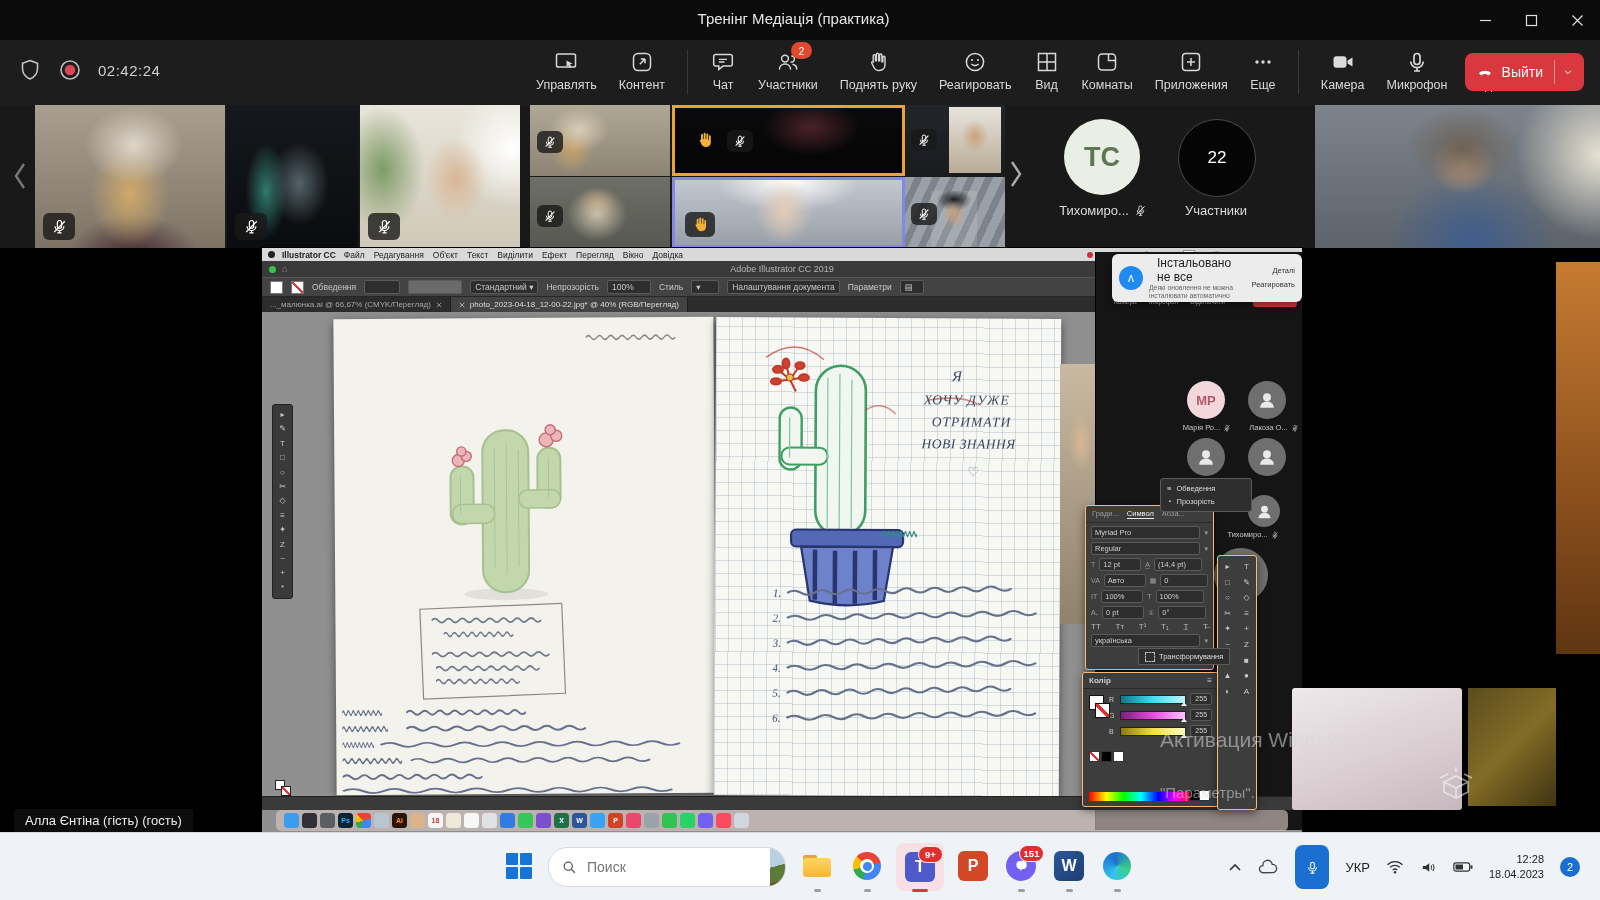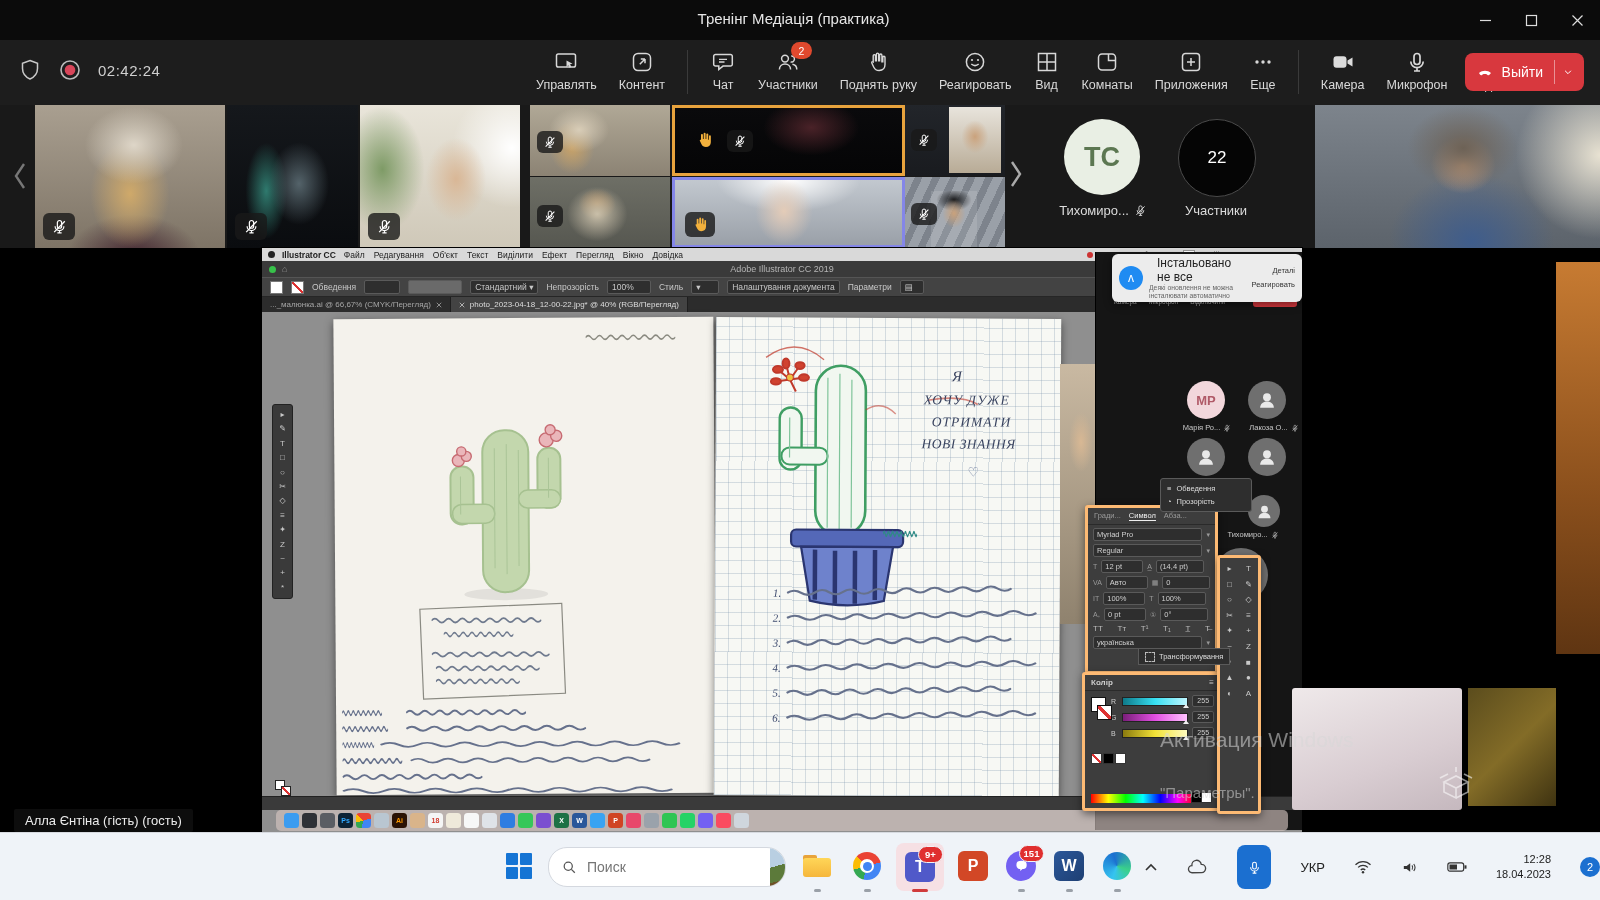--- a/index.html
+++ b/index.html
@@ -79,21 +79,21 @@
   .nz{position:absolute;left:833px;top:4px;width:207px;height:578px;background:#151515;border-left:1px solid #000;}
   .sliver{position:absolute;left:798px;top:52px;width:35px;height:260px;background:radial-gradient(16px 40px at 60% 30%,#d8b894,rgba(0,0,0,0) 75%),linear-gradient(#c9b9a2,#8f826e);}
   .nz .mini{position:absolute;left:18px;top:34px;display:flex;gap:12px;}
   .nz .mini .mbtn{display:flex;flex-direction:column;align-items:center;gap:2px;color:#bbb;font-size:6.5px;}
   .nzleave{position:absolute;right:6px;top:38px;width:44px;height:17px;background:#d8383e;border-radius:3px;color:#fff;font-size:8px;display:flex;align-items:center;justify-content:center;gap:3px;}
   .gperson{background:#6f6f6f;}
   .nzlabel{position:absolute;color:#c9c9c9;font-size:7.5px;display:flex;align-items:center;gap:3px;justify-content:center;}
   .ctxmenu{position:absolute;left:898px;top:230px;width:90px;background:#2e2e2e;border:1px solid #5a5a5a;border-radius:3px;
            font-size:7.5px;color:#ddd;z-index:7;padding:3px 0;}
   .ctxmenu div{display:flex;align-items:center;gap:5px;padding:2px 6px;}
-  .panel{position:absolute;background:#3d3d3d;border:3px solid #fdba74;border-radius:3px;box-shadow:0 3px 8px rgba(0,0,0,.5);z-index:6;color:#cfcfcf;}
+  .panel{position:absolute;background:#3d3d3d;border:1px solid #fdba74;border-radius:3px;box-shadow:0 3px 8px rgba(0,0,0,.5);z-index:6;color:#cfcfcf;}
   .cp{left:823px;top:257px;width:127px;height:163px;font-size:7.5px;}
   .cp .tabsrow{display:flex;gap:8px;padding:3px 6px;border-bottom:1px solid #2a2a2a;color:#9a9a9a;}
   .cp .tabsrow .on{color:#eee;border-bottom:1px solid #eee;}
   .cpbox{background:#2e2e2e;border:1px solid #5a5a5a;border-radius:2px;height:11px;line-height:11px;padding:0 3px;white-space:nowrap;overflow:hidden;}
   .cprow{display:flex;gap:4px;align-items:center;margin:3px 5px 0;}
   .cpg{color:#9a9a9a;font-size:7px;}
   .ttip{position:absolute;left:876px;top:400px;height:15px;background:#2e2e2e;border:1px solid #5a5a5a;color:#ddd;font-size:7.5px;
         display:flex;align-items:center;gap:4px;padding:0 6px;z-index:8;}
   .dashsq{width:8px;height:8px;border:1px dashed #bbb;}
   .clr{left:820px;top:424px;width:135px;height:133px;font-size:7.5px;}
@@ -127,21 +127,21 @@
   .taskbar{position:absolute;left:0;top:832px;width:1600px;height:68px;background:#eff3f8;border-top:1px solid #d7dae0;}
   .tbicon{position:absolute;top:16px;width:34px;height:34px;display:flex;align-items:center;justify-content:center;}
   .runbar{position:absolute;top:56px;width:7px;height:3px;border-radius:2px;background:#9aa0a8;}
   .start{display:grid;grid-template-columns:12px 12px;grid-template-rows:12px 12px;gap:2px;}
   .start i{background:#1574d4;border-radius:1px;}
   .search{position:absolute;left:548px;top:14px;width:236px;height:38px;background:#fff;border:1px solid #d4d8df;border-radius:19px;display:flex;align-items:center;overflow:hidden;}
   .search input{border:0;outline:0;flex:1;font-size:14px;color:#444;font-family:"Liberation Sans",sans-serif;background:transparent;}
   .mtn{width:52px;height:38px;flex:0 0 auto;background:radial-gradient(18px 10px at 55% 45%,#e8e2d2,rgba(0,0,0,0) 70%),linear-gradient(165deg,#b9cfe2 0 38%,#5c7a3a 38% 68%,#6e5228 68%);}
   .appchip{width:30px;height:30px;border-radius:6px;display:flex;align-items:center;justify-content:center;color:#fff;font-weight:bold;font-size:16px;}
   .tbadge{position:absolute;top:-6px;right:-8px;background:#e02f2f;color:#fff;border-radius:9px;font-size:9.5px;min-width:17px;height:15px;display:flex;align-items:center;justify-content:center;padding:0 3px;border:1.5px solid #eff3f8;font-weight:bold;}
-  .tray{position:absolute;right:0;top:0;height:68px;display:flex;align-items:center;gap:29px;padding-right:0;color:#222;}
+  .tray{position:absolute;right:0;top:0;height:68px;display:flex;align-items:center;gap:16px;padding-right:20px;color:#222;}
   .micbtn{width:34px;height:44px;background:#1b6fd0;border-radius:8px;display:flex;align-items:center;justify-content:center;}
   .clock{font-size:11px;text-align:right;line-height:1.35;color:#1c1c1c;}
   .notifbadge{width:20px;height:20px;border-radius:50%;background:#1b6fd0;color:#fff;font-size:11px;display:flex;align-items:center;justify-content:center;}
 
   svg{display:block;}
   .psq use,.lsq use{stroke:#66718c;stroke-width:1.3;}
   .prow{display:flex;align-items:center;gap:6px;margin-bottom:13px;transform:rotate(-1.5deg);}
   .pnum{font-size:11px;color:#3d4a6e;font-family:"Liberation Serif",serif;font-style:italic;}
   .prow:nth-of-type(odd) svg{width:225px;} .prow:nth-of-type(even) svg{width:250px;}
 </style>

